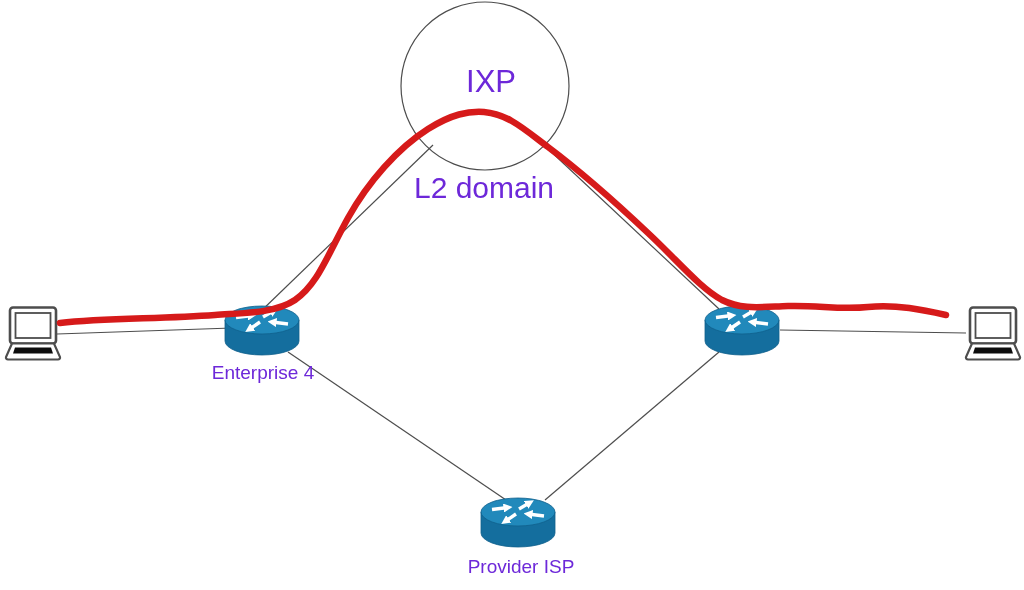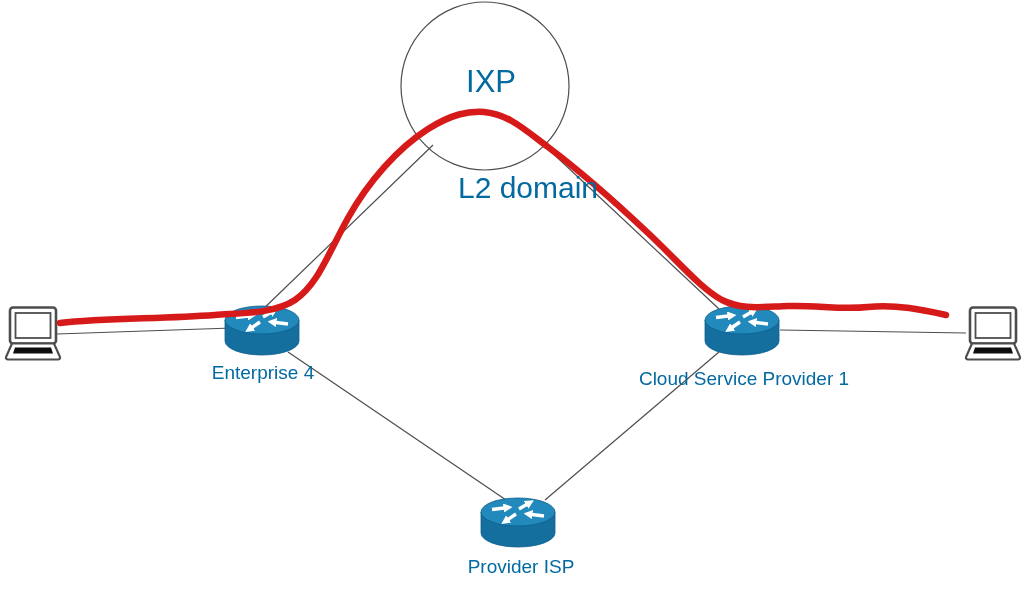--- a/index.html
+++ b/index.html
@@ -7,27 +7,27 @@
     position: relative;
     width: 1024px;
     height: 590px;
     background: #ffffff;
     font-family: "Liberation Sans", sans-serif;
     overflow: hidden;
   }
   .diagram-svg { position: absolute; left: 0; top: 0; }
   .node-label {
     position: absolute;
-    color: #0369a1;
+    color: #6d28d9;
     text-align: center;
     white-space: nowrap;
     transform: translateX(-50%);
   }
   .label-ixp      { left: 491px; top: 64px;  font-size: 31px; }
-  .label-l2       { left: 484px; top: 171px; font-size: 30px; margin-left: 44px; }
+  .label-l2       { left: 484px; top: 171px; font-size: 30px; }
   .label-small    { font-size: 19px; }
   .label-ent      { left: 263px; top: 362px; }
   .label-csp      { left: 744px; top: 368px; }
   .label-transit  { left: 521px; top: 556px; }
 </style>
 </head>
 <body>
 
 <div class="canvas">
 
@@ -84,15 +84,14 @@
              C580,171 612,199 648,233
              C678,261 700,288 722,300
              C742,310 760,307 788,306
              C818,305 840,310 868,307
              C896,304 924,310 946,315" fill="none" stroke="#d61a1a" stroke-width="6.5" stroke-linecap="round" stroke-linejoin="round"></path>
   </svg>
 
   <div class="node-label label-ixp">IXP</div>
   <div class="node-label label-l2">L2 domain</div>
   <div class="node-label label-small label-ent">Enterprise 4</div>
-  <div class="node-label label-small label-csp">Cloud Service Provider 1</div>
   <div class="node-label label-small label-transit">Provider ISP</div>
 </div>
 
 </body></html>

